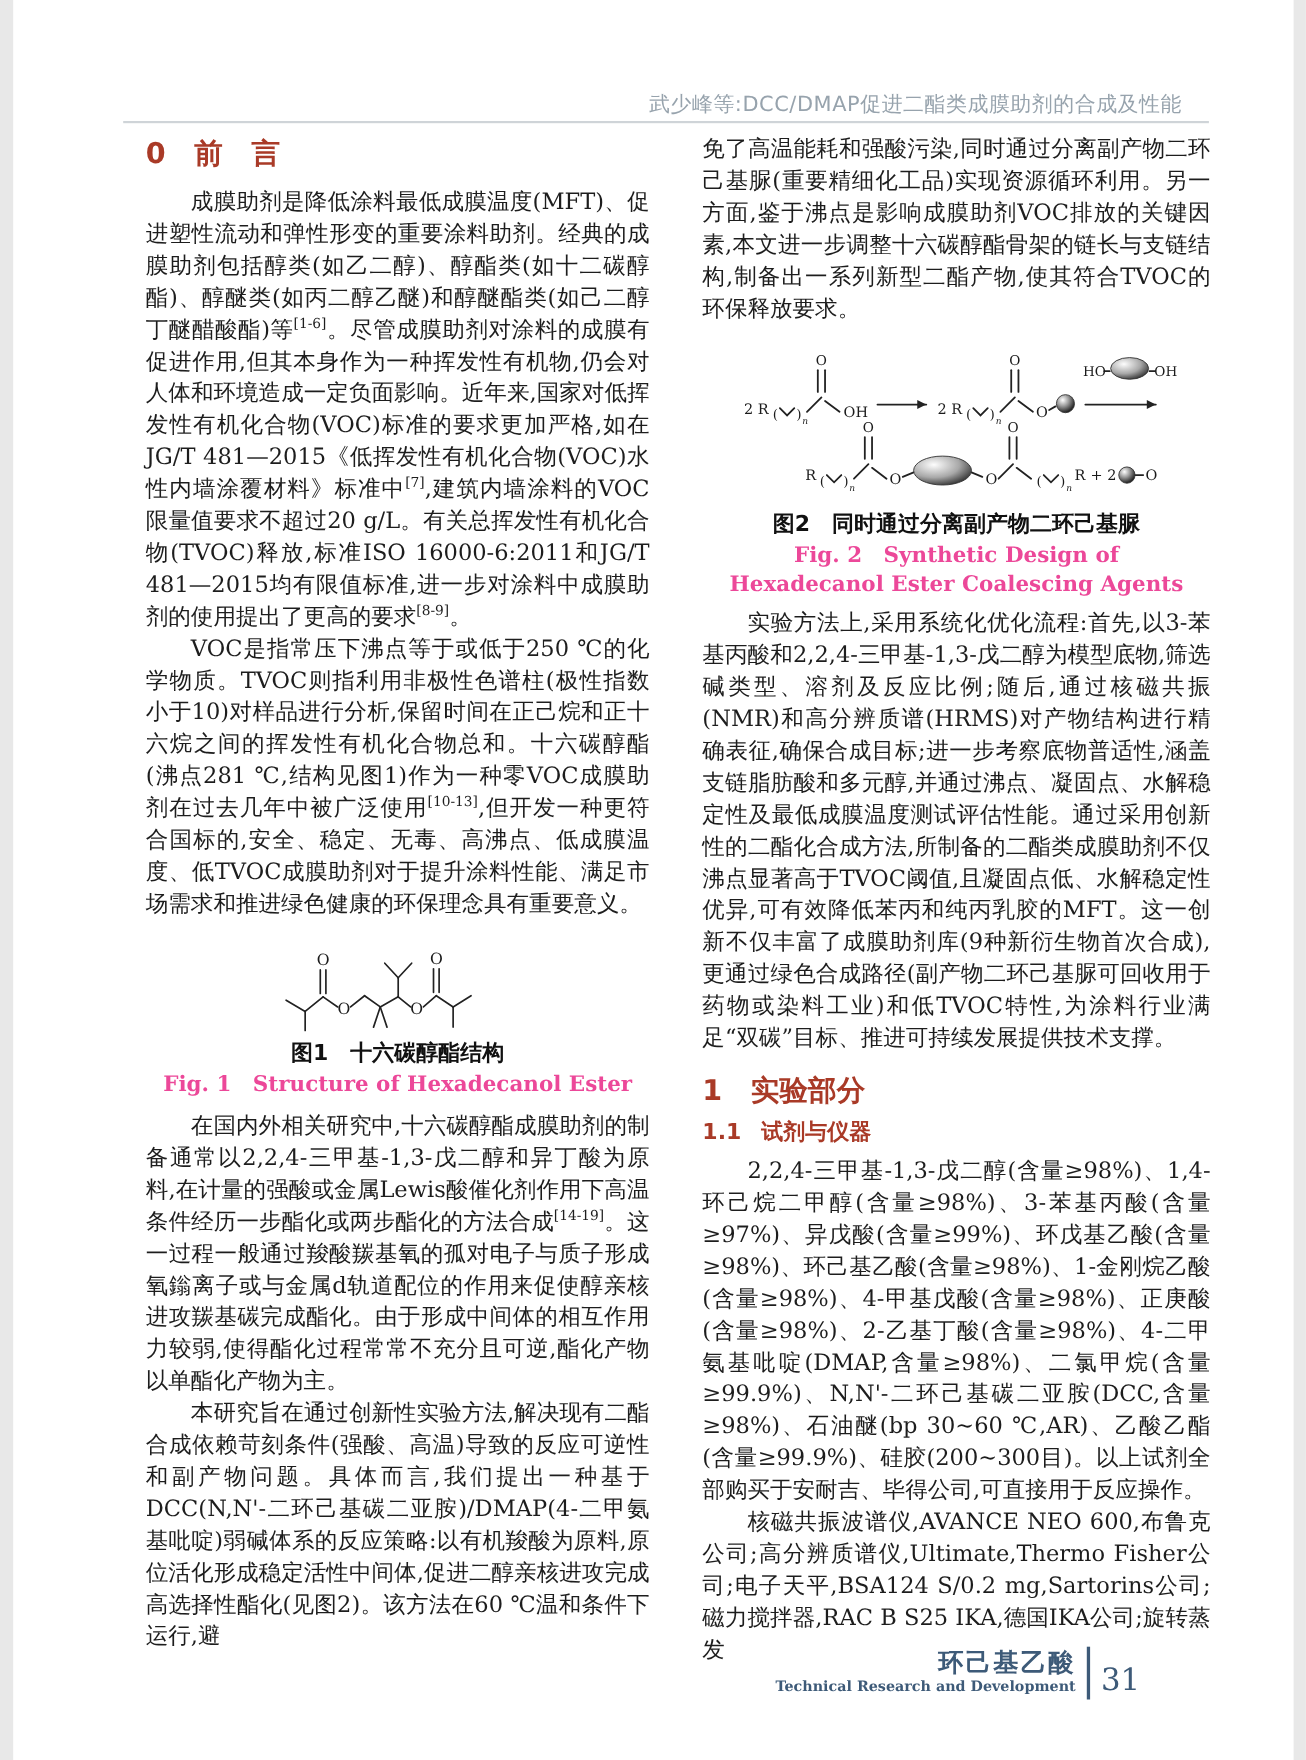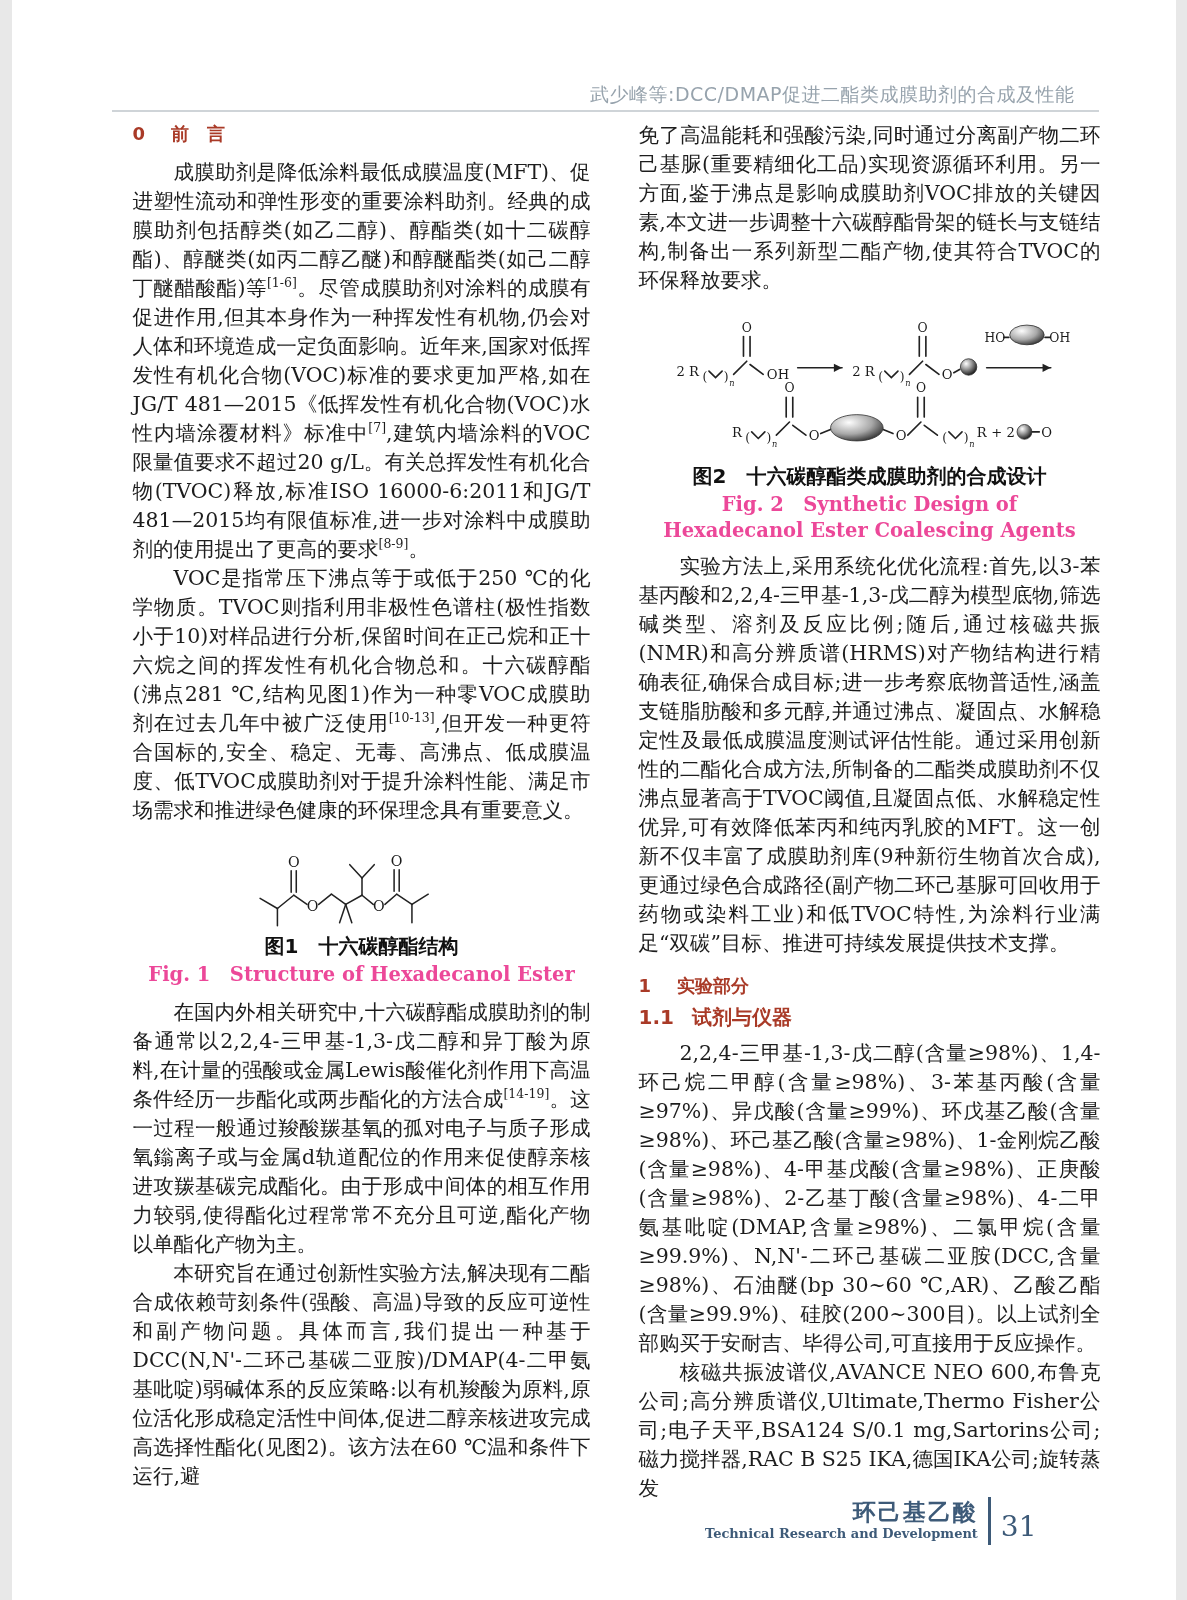--- a/index.html
+++ b/index.html
@@ -13,21 +13,21 @@
   }
   .head-rule{position:absolute;top:110px;left:100px;width:987px;border-top:2px solid #cfd4d8;}
   .col{position:absolute;top:120px;width:458px;}
   .col-left{left:121px;}
   .col-right{left:627px;top:121px;width:462px;}
   .col p{margin:0;font-size:20.5px;line-height:29px;text-align:justify;text-indent:2em;}
   .col p.noindent{text-indent:0;}
   sup{font-size:12.5px;line-height:0;vertical-align:super;}
   h2.section{
     margin:2px 0 12px 0;font-family:"DejaVu Sans","Liberation Sans",sans-serif;
-    font-size:18px;font-weight:bold;color:#a93a27;
+    font-size:26px;font-weight:bold;color:#a93a27;
   }
   h2.section .sec-num{margin-right:26px;}
   h2.section.mid{margin:16px 0 6px 0;}
   h3.subsection{
     margin:6px 0 8px 0;font-family:"DejaVu Sans","Liberation Sans",sans-serif;
     font-size:20px;font-weight:bold;color:#a93a27;
   }
   h3.subsection .sec-num{margin-right:18px;}
   figure{margin:0;text-align:center;}
   figure.fig1{margin:12px 0 10px 0;}
@@ -190,35 +190,35 @@
           <text x="284" y="162">O</text>
           <text x="308" y="104" font-size="15">O</text>
           <text x="337" y="164" font-size="15">(</text>
           <text x="363" y="164" font-size="15">)</text>
           <text x="370" y="170" font-size="10" font-style="italic">n</text>
           <text x="382" y="158">R</text>
           <text x="408" y="158">+ 2</text>
           <text x="461" y="158">O</text>
         </g>
       </svg>
-      <figcaption class="cap-zh">图2　十六碳醇酯类成膜助剂的合成设计</figcaption>
+      <figcaption class="cap-zh">图2　同时通过分离副产物二环己基脲</figcaption>
       <figcaption class="cap-en" style="max-width:440px;margin-left:auto;margin-right:auto;">Fig. 2　Synthetic Design of Hexadecanol Ester Coalescing Agents</figcaption>
     </figure>
 
     <p>实验方法上,采用系统化优化流程:首先,以3-苯基丙酸和2,2,4-三甲基-1,3-戊二醇为模型底物,筛选碱类型、溶剂及反应比例;随后,通过核磁共振(NMR)和高分辨质谱(HRMS)对产物结构进行精确表征,确保合成目标;进一步考察底物普适性,涵盖支链脂肪酸和多元醇,并通过沸点、凝固点、水解稳定性及最低成膜温度测试评估性能。通过采用创新性的二酯化合成方法,所制备的二酯类成膜助剂不仅沸点显著高于TVOC阈值,且凝固点低、水解稳定性优异,可有效降低苯丙和纯丙乳胶的MFT。这一创新不仅丰富了成膜助剂库(9种新衍生物首次合成),更通过绿色合成路径(副产物二环己基脲可回收用于药物或染料工业)和低TVOC特性,为涂料行业满足“双碳”目标、推进可持续发展提供技术支撑。</p>
 
     <h2 class="section mid">
       <span class="sec-num">1</span><span>实验部分</span>
     </h2>
     <h3 class="subsection">
       <span class="sec-num">1.1</span><span>试剂与仪器</span>
     </h3>
 
     <p>2,2,4-三甲基-1,3-戊二醇(含量≥98%)、1,4-环己烷二甲醇(含量≥98%)、3-苯基丙酸(含量≥97%)、异戊酸(含量≥99%)、环戊基乙酸(含量≥98%)、环己基乙酸(含量≥98%)、1-金刚烷乙酸(含量≥98%)、4-甲基戊酸(含量≥98%)、正庚酸(含量≥98%)、2-乙基丁酸(含量≥98%)、4-二甲氨基吡啶(DMAP,含量≥98%)、二氯甲烷(含量≥99.9%)、N,N'-二环己基碳二亚胺(DCC,含量≥98%)、石油醚(bp 30~60 ℃,AR)、乙酸乙酯(含量≥99.9%)、硅胶(200~300目)。以上试剂全部购买于安耐吉、毕得公司,可直接用于反应操作。</p>
-    <p>核磁共振波谱仪,AVANCE NEO 600,布鲁克公司;高分辨质谱仪,Ultimate,Thermo Fisher公司;电子天平,BSA124 S/0.1 mg,Sartorins公司;磁力搅拌器,RAC B S25 IKA,德国IKA公司;旋转蒸发</p>
+    <p>核磁共振波谱仪,AVANCE NEO 600,布鲁克公司;高分辨质谱仪,Ultimate,Thermo Fisher公司;电子天平,BSA124 S/0.2 mg,Sartorins公司;磁力搅拌器,RAC B S25 IKA,德国IKA公司;旋转蒸发</p>
   </div>
 
   <div class="footer">
     <div class="footer-labels">
       <div class="footer-zh">环己基乙酸</div>
       <div class="footer-en">Technical Research and Development</div>
     </div>
     <div class="footer-bar"></div>
     <div class="footer-page">31</div>
   </div>

